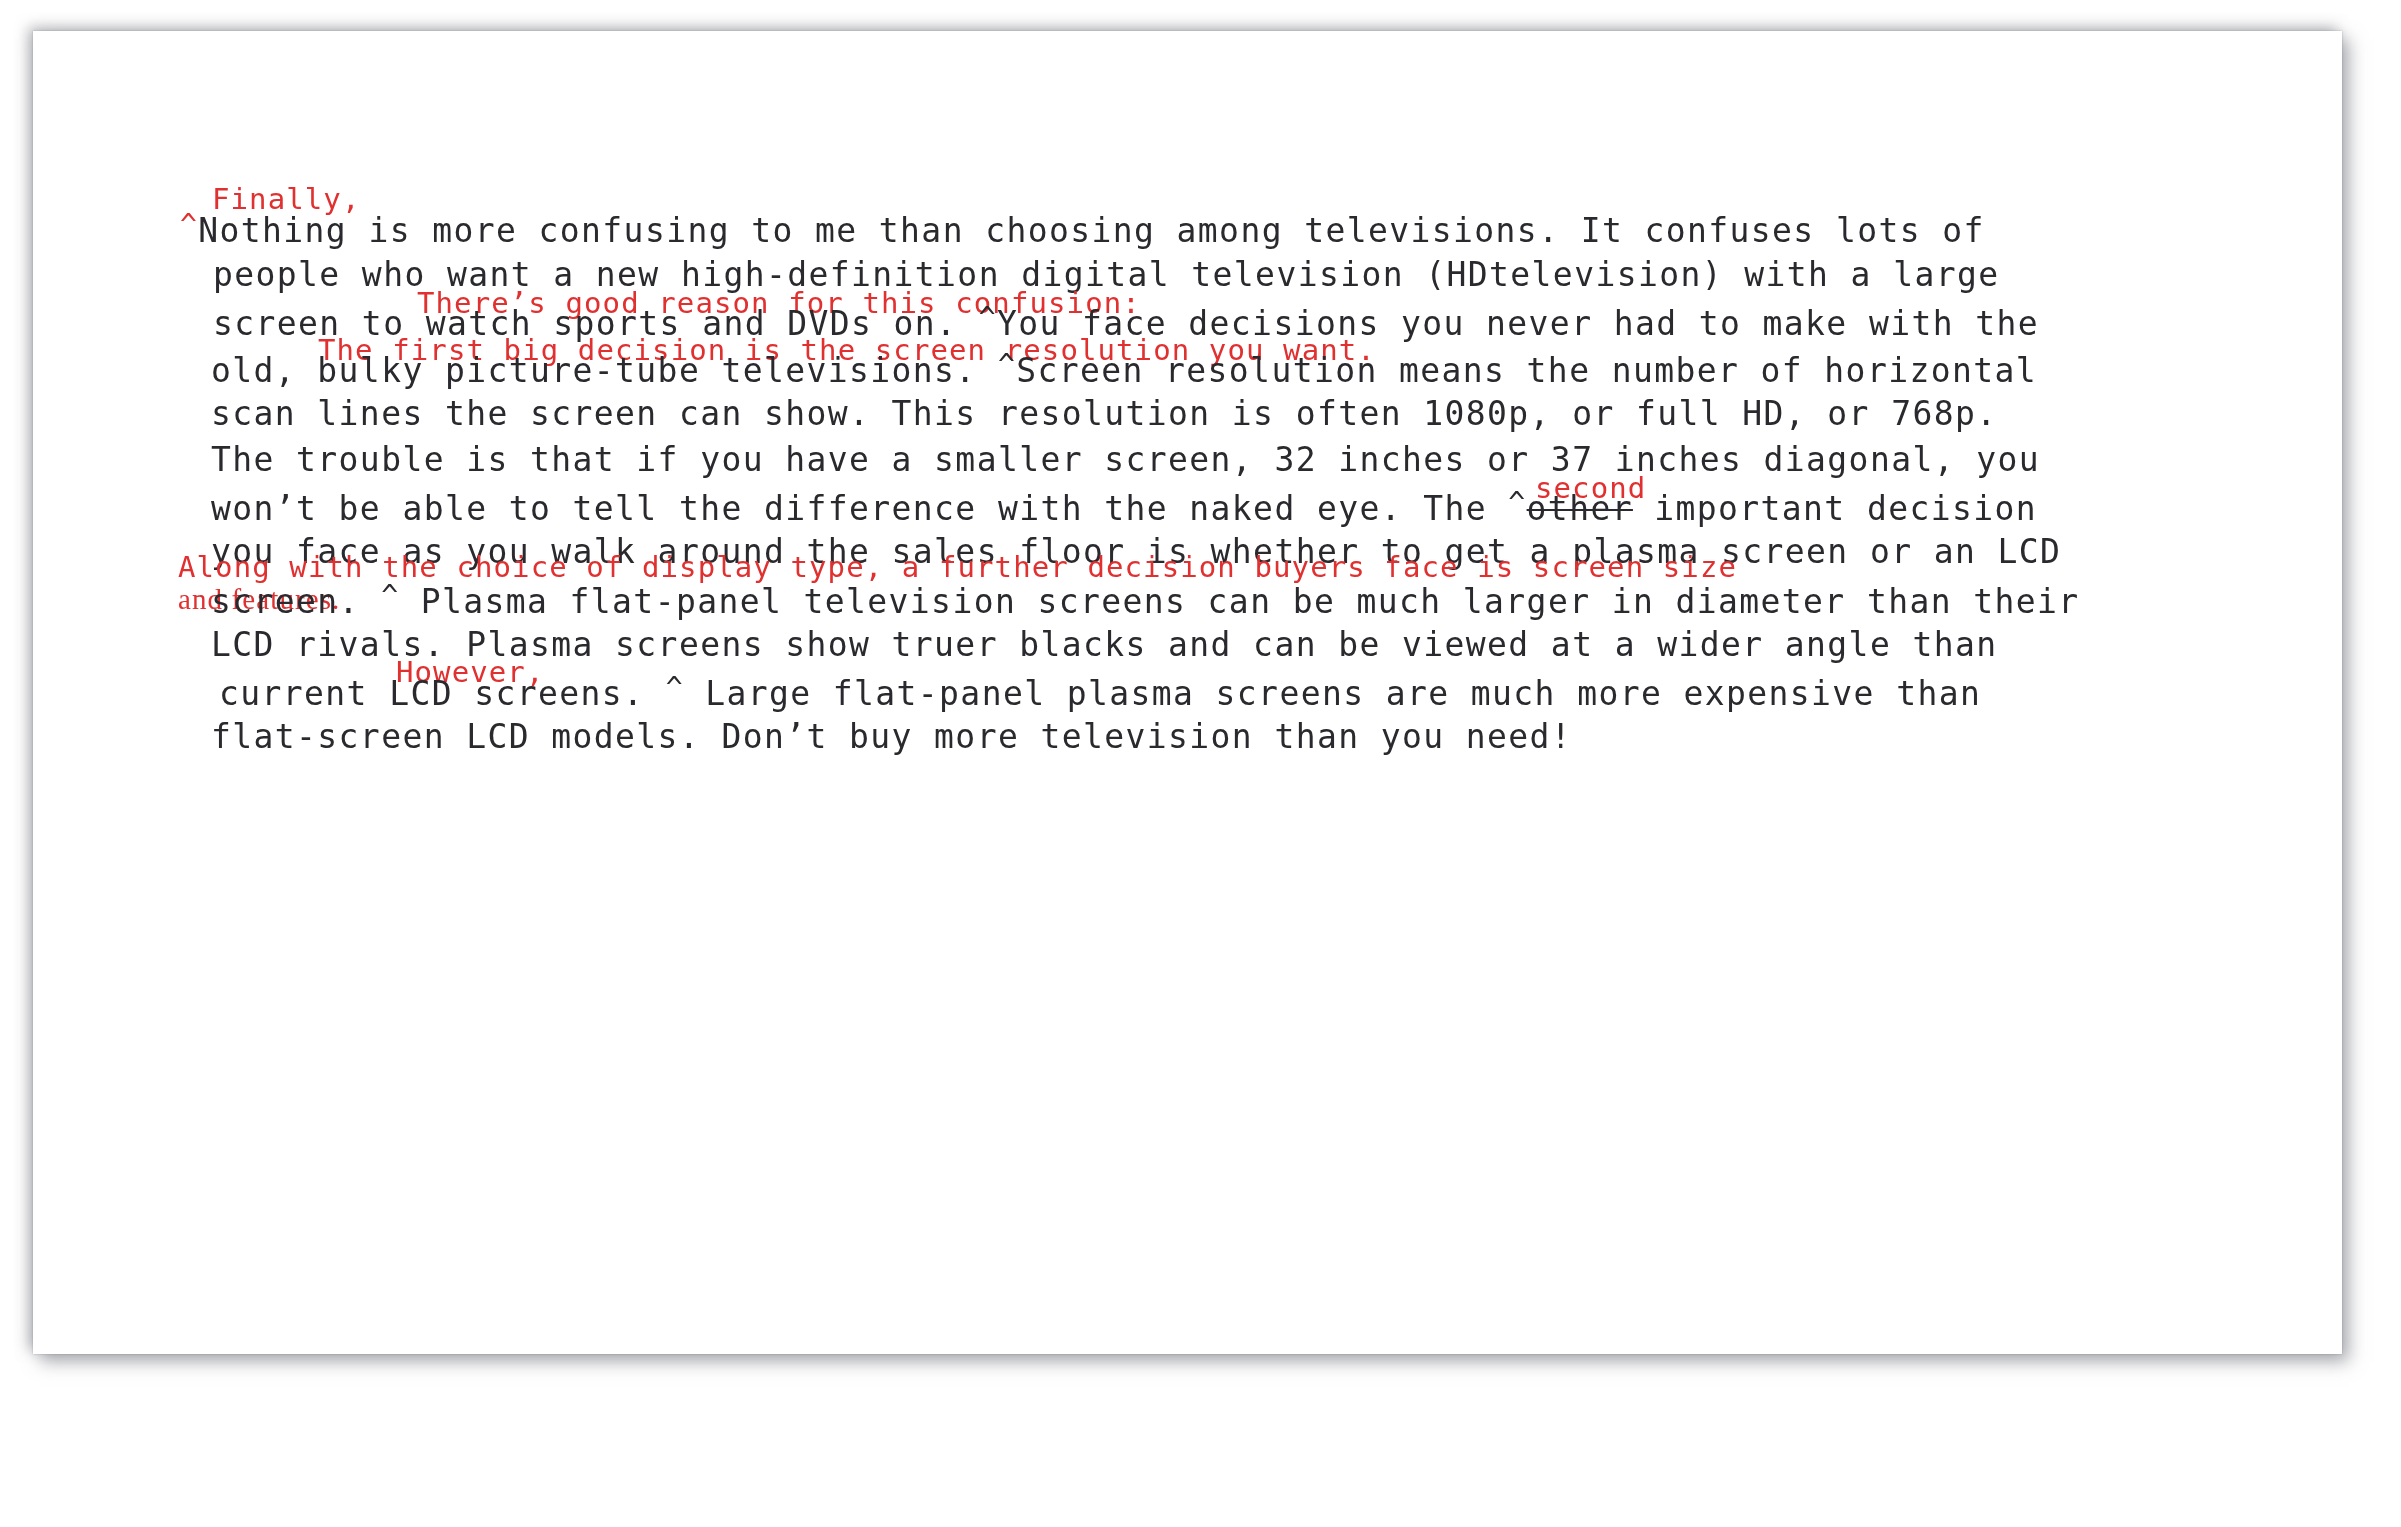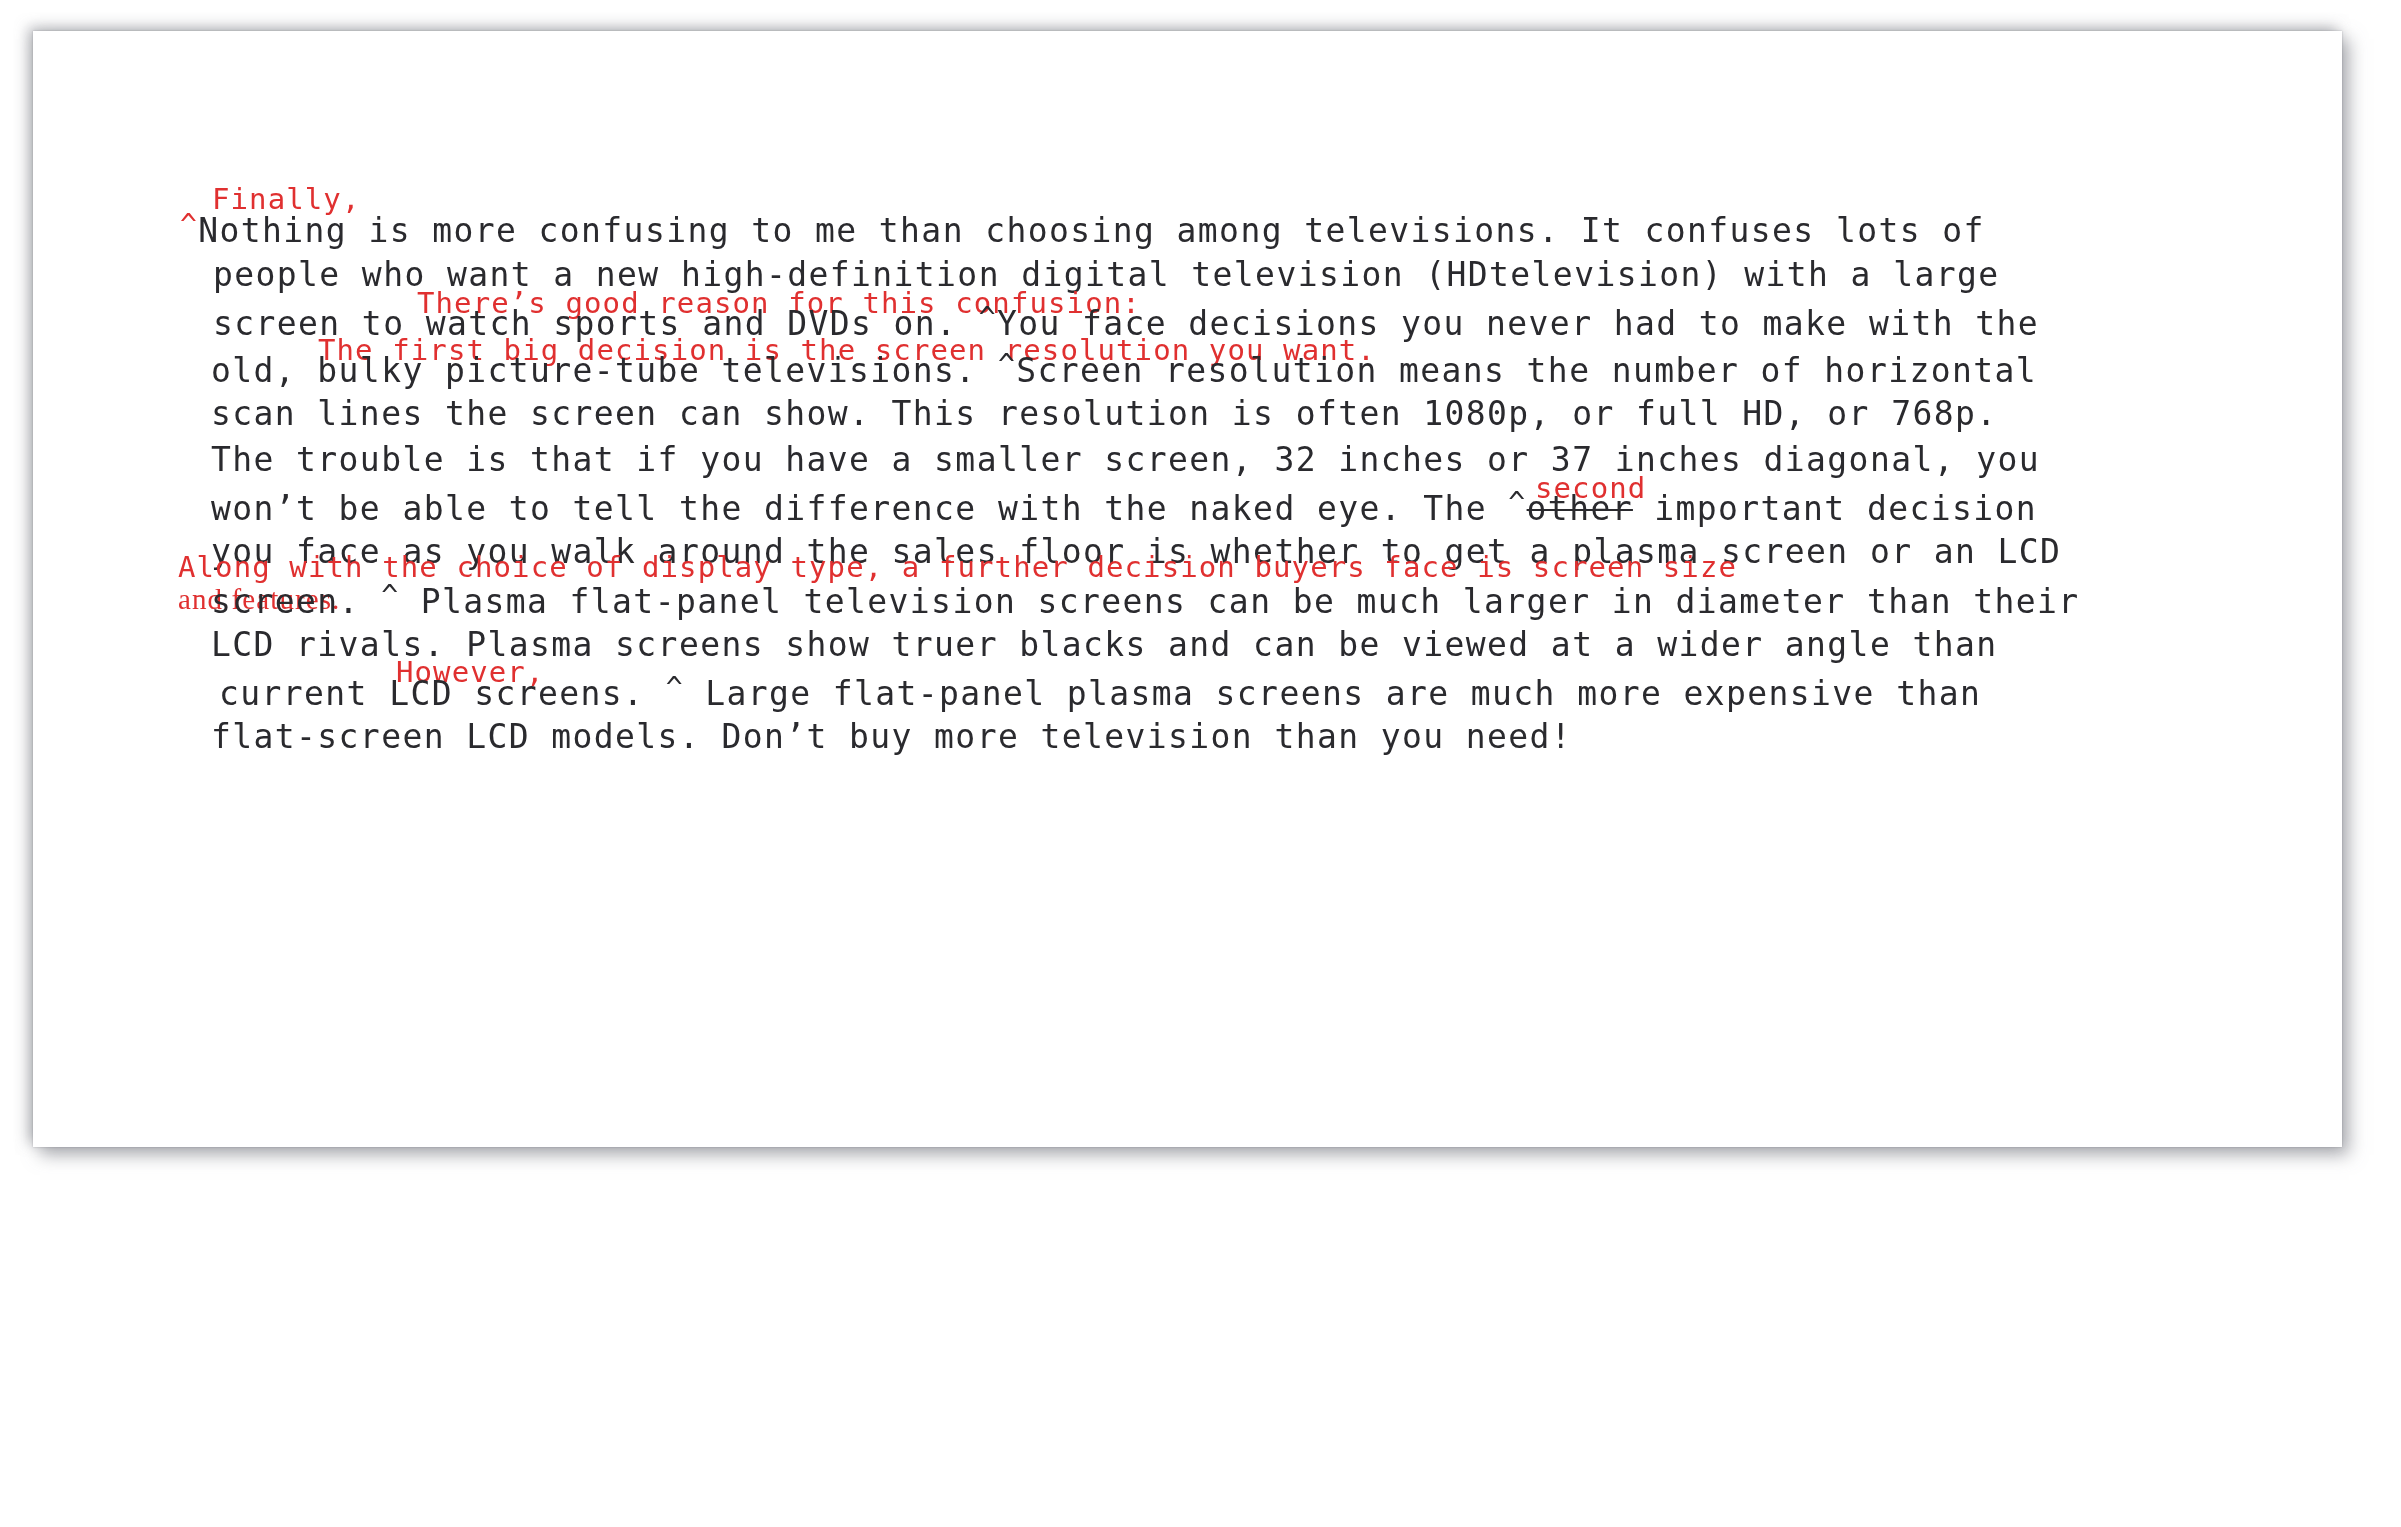--- a/index.html
+++ b/index.html
@@ -19,21 +19,21 @@
     position: relative;
     width: 2401px;
     height: 1528px;
     background: #ffffff;
   }
   #page-sheet {
     position: absolute;
     left: 33px;
     top: 31px;
     width: 2309px;
-    height: 1116px;
+    height: 1323px;
     background: #ffffff;
     box-shadow:
        -5.5px  -3.7px 13px rgba(110,112,120,0.50),
         7.4px   8.3px 16.6px rgba(110,112,120,0.55),
         0    0    1.8px  rgba(120,122,130,0.45);
   }
 
   
   #doc-body {
     position: absolute;

